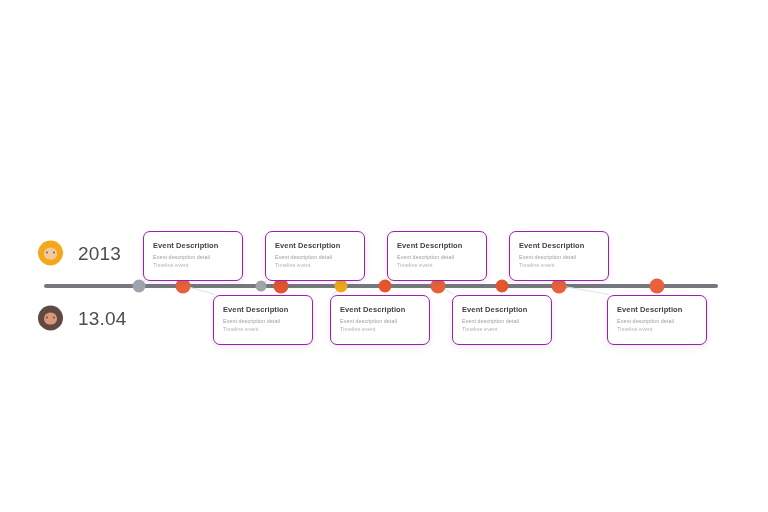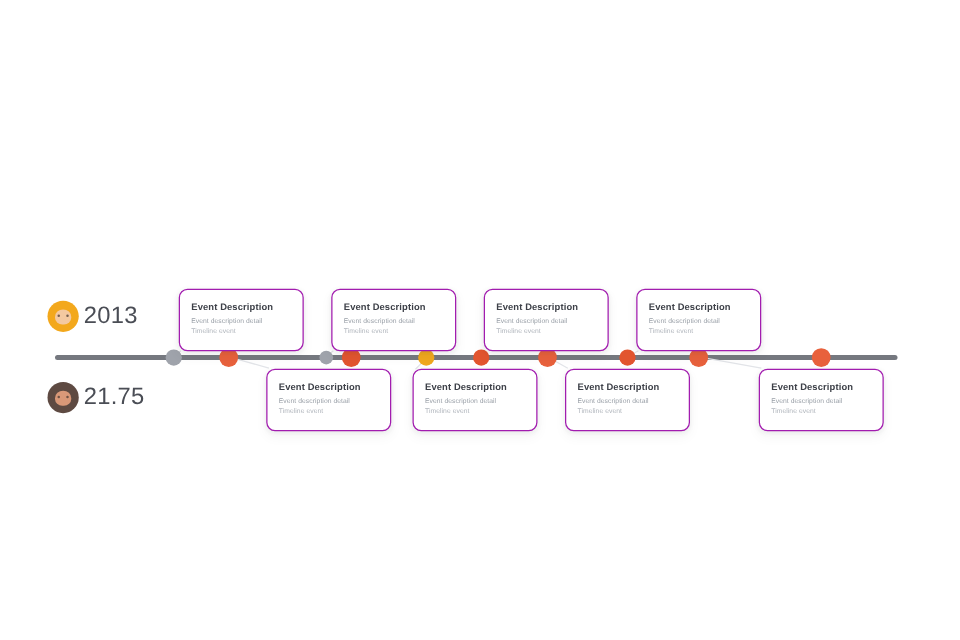--- a/index.html
+++ b/index.html
@@ -21,21 +21,21 @@
   .dot{
     position:absolute;border-radius:50%;
     transform:translate(-50%,-50%);
     top:286px;
   }
   .dot.sm{width:11px;height:11px;}
   .dot.md{width:13px;height:13px;}
   .dot.lg{width:15px;height:15px;}
 
   
-  .axis-label{position:absolute;display:flex;align-items:center;gap:4px;}
+  .axis-label{position:absolute;display:flex;align-items:center;gap:15px;}
   .avatar{
     width:25px;height:25px;border-radius:50%;
     position:relative;flex:0 0 auto;
     display:flex;align-items:center;justify-content:center;
     overflow:hidden;
   }
   .avatar .face{
     width:13px;height:12px;border-radius:50% 50% 45% 45%;
     position:relative;
   }
@@ -154,17 +154,17 @@
       <div class="axis-label" style="left: 38px; top: 253px; transform: translateY(-50%);">
         <div class="avatar" style="background: rgb(243, 168, 28);">
           <div class="face" style="background: rgb(244, 201, 160);"></div>
         </div>
         <div class="label-text" style="color: rgb(74, 77, 85);">2013</div>
       </div>
       <div class="axis-label" style="left: 38px; top: 318px; transform: translateY(-50%);">
         <div class="avatar" style="background: rgb(94, 74, 66);">
           <div class="face" style="background: rgb(217, 152, 120);"></div>
         </div>
-        <div class="label-text" style="color: rgb(74, 77, 85);">21.75</div>
+        <div class="label-text" style="color: rgb(74, 77, 85);">13.04</div>
       </div>
     </div>
 
 </div>
 
 </body></html>

